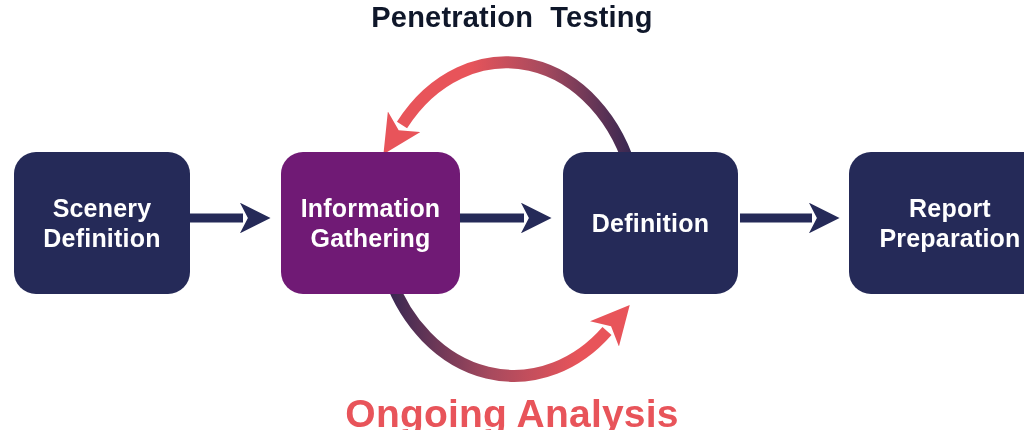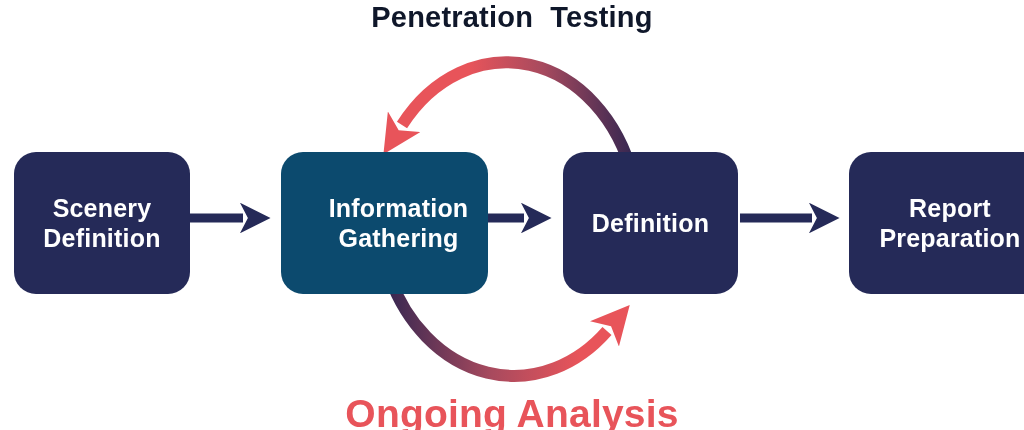--- a/index.html
+++ b/index.html
@@ -95,21 +95,21 @@
     <line x1="180" y1="218" x2="243" y2="218" stroke-width="9" marker-end="url(#headNavy)" stroke="#252a58"></line>
     <line x1="457" y1="218" x2="524" y2="218" stroke-width="9" marker-end="url(#headNavy)" stroke="#252a58"></line>
     <line x1="740" y1="218" x2="812" y2="218" stroke-width="9" marker-end="url(#headNavy)" stroke="#252a58"></line>
   </svg>
 
   <div class="step-box" style="left: 2px; width: 176px; background: rgb(37, 42, 88); margin-left: 12px;">
     <span class="step-label" style="color: rgb(255, 255, 255);">Scenery
 Definition</span>
   </div>
 
-  <div class="step-box" style="left: 281px; width: 179px; background: #0c4a6e; padding-left: 28px;">
+  <div class="step-box" style="left: 281px; width: 179px; background: #701a75;">
     <span class="step-label" style="color: rgb(255, 255, 255);">Information
 Gathering</span>
   </div>
 
   <div class="step-box" style="left: 563px; width: 175px; background: rgb(37, 42, 88);">
     <span class="step-label" style="color: rgb(255, 255, 255);">Definition</span>
   </div>
 
   <div class="step-box" style="left: 849px; width: 202px; background: rgb(37, 42, 88);">
     <span class="step-label" style="color: rgb(255, 255, 255);">Report

